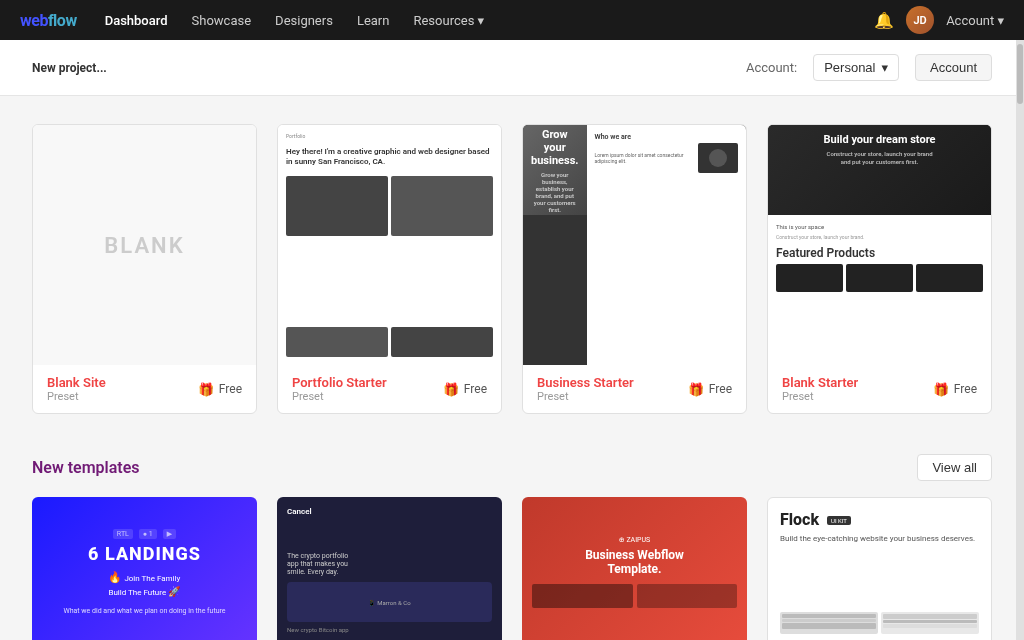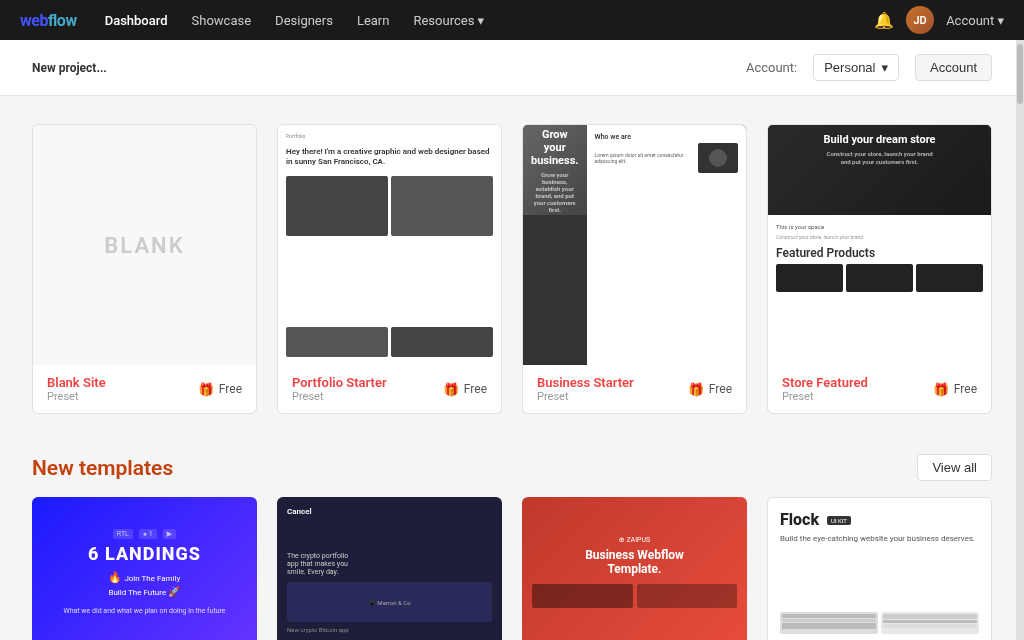--- a/index.html
+++ b/index.html
@@ -256,23 +256,23 @@
     .st-product { background: #222; height: 28px; border-radius: 2px; }
 
     
     .section-header {
       display: flex;
       align-items: center;
       justify-content: space-between;
       margin-bottom: 16px;
     }
     .section-title {
-      font-size: 21px;
+      font-size: 16px;
       font-weight: 600;
-      color: #c2410c;
+      color: #701a75;
     }
     .view-all-btn {
       border: 1px solid #ddd;
       border-radius: 4px;
       padding: 5px 14px;
       font-size: 13px;
       color: #333;
       cursor: pointer;
       background: #fff;
     }
@@ -498,21 +498,21 @@
             <div class="st-products">
               <div class="st-product"></div>
               <div class="st-product"></div>
               <div class="st-product"></div>
             </div>
           </div>
         </div>
       </div>
       <div class="preset-footer">
         <div>
-          <div class="preset-name">Store Featured</div>
+          <div class="preset-name">Blank Starter</div>
           <div class="preset-type">Preset</div>
         </div>
         <div class="preset-badge">
           <span class="gift-icon">🎁</span>
           <span>Free</span>
         </div>
       </div>
     </div>
 
   </div>

